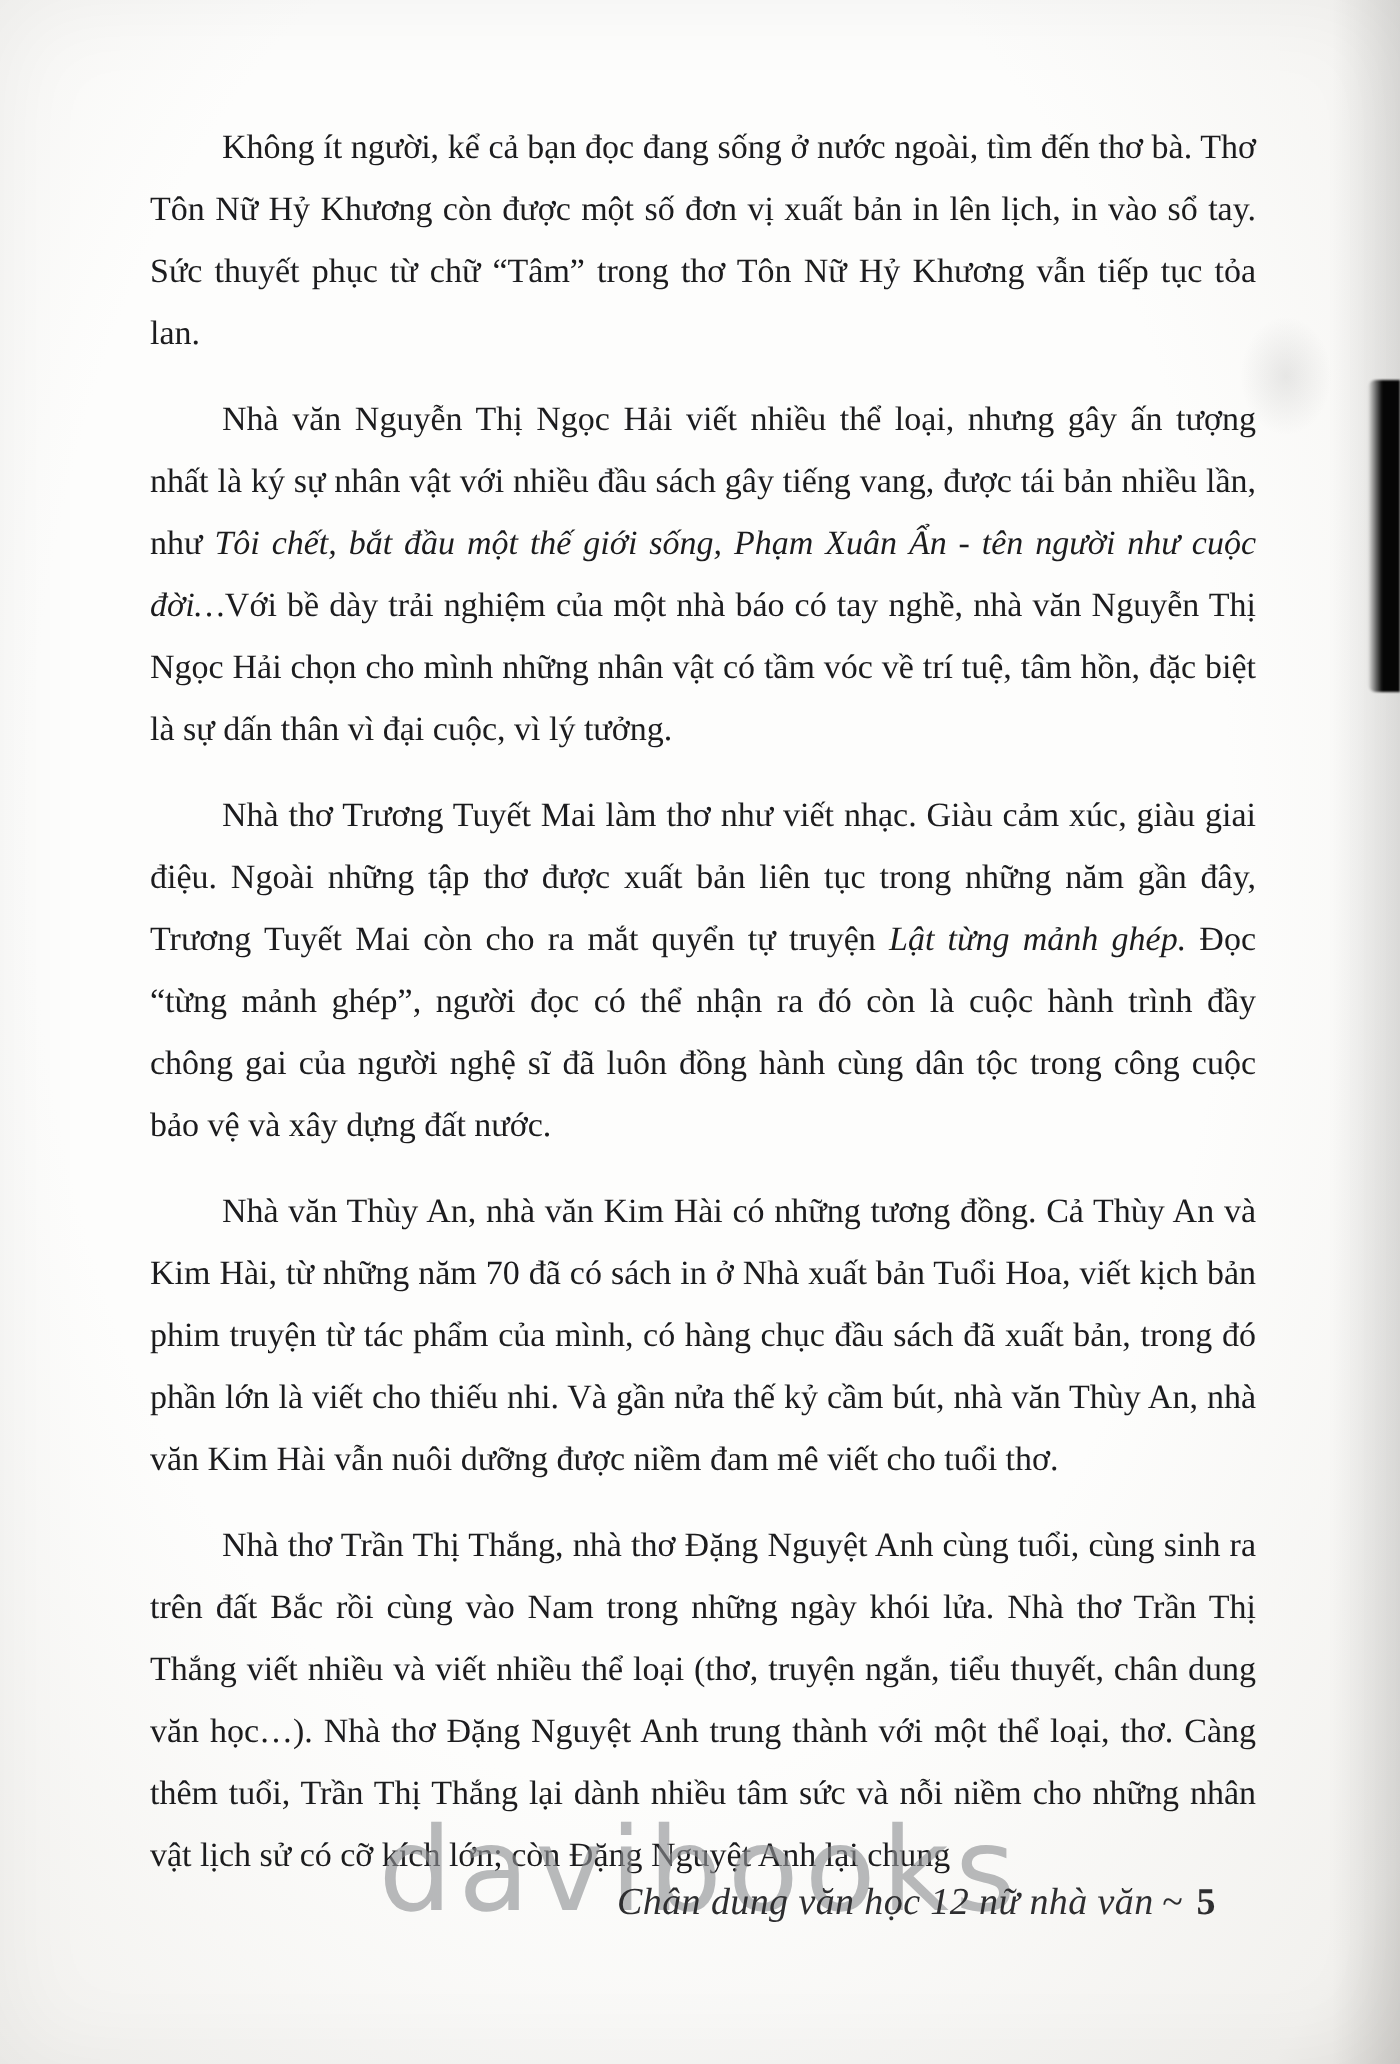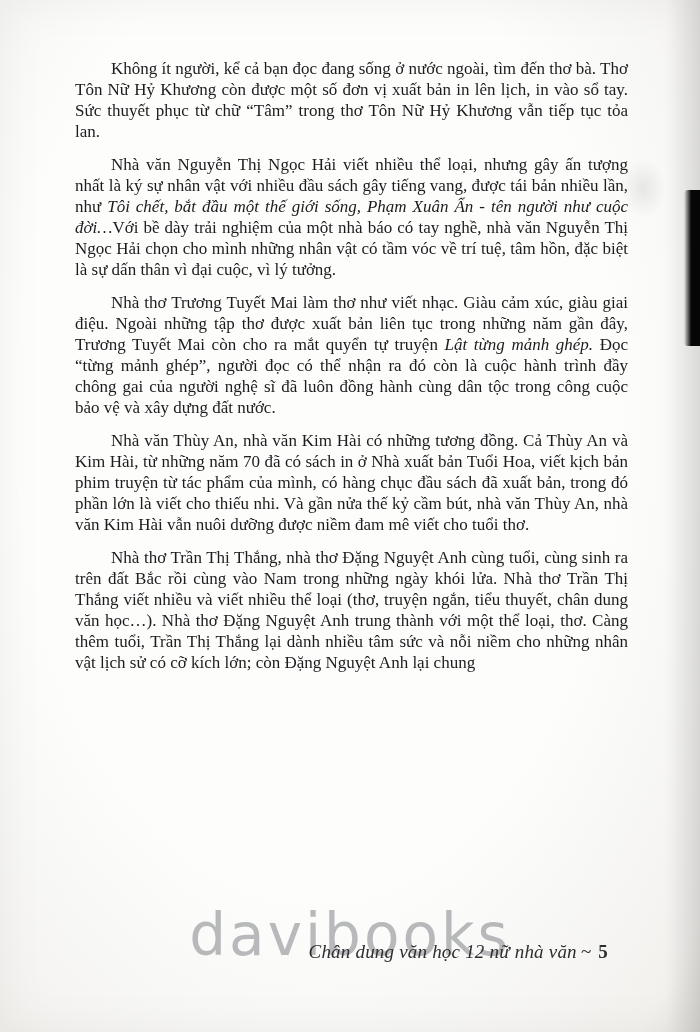--- a/index.html
+++ b/index.html
@@ -26,21 +26,21 @@
   }
   .smudge{
     position:absolute;top:158px;right:34px;width:46px;height:60px;
     background:radial-gradient(ellipse at center, rgba(90,90,90,0.12) 0%, rgba(90,90,90,0) 70%);
     pointer-events:none;
   }
   .content{
     position:absolute;left:75px;top:58px;width:553px;
     color:#1c1c1e;
     font-size:17px;
-    line-height:21px;
+    line-height:31px;
     text-align:justify;
   }
   .content p{margin:0 0 12px 0;text-indent:36px;}
   .content .italic{font-style:italic;}
   .footer{
     position:absolute;top:941px;right:92px;
     font-size:19px;color:#2e2e30;
     font-style:italic;
     letter-spacing:0.2px;
     white-space:nowrap;

